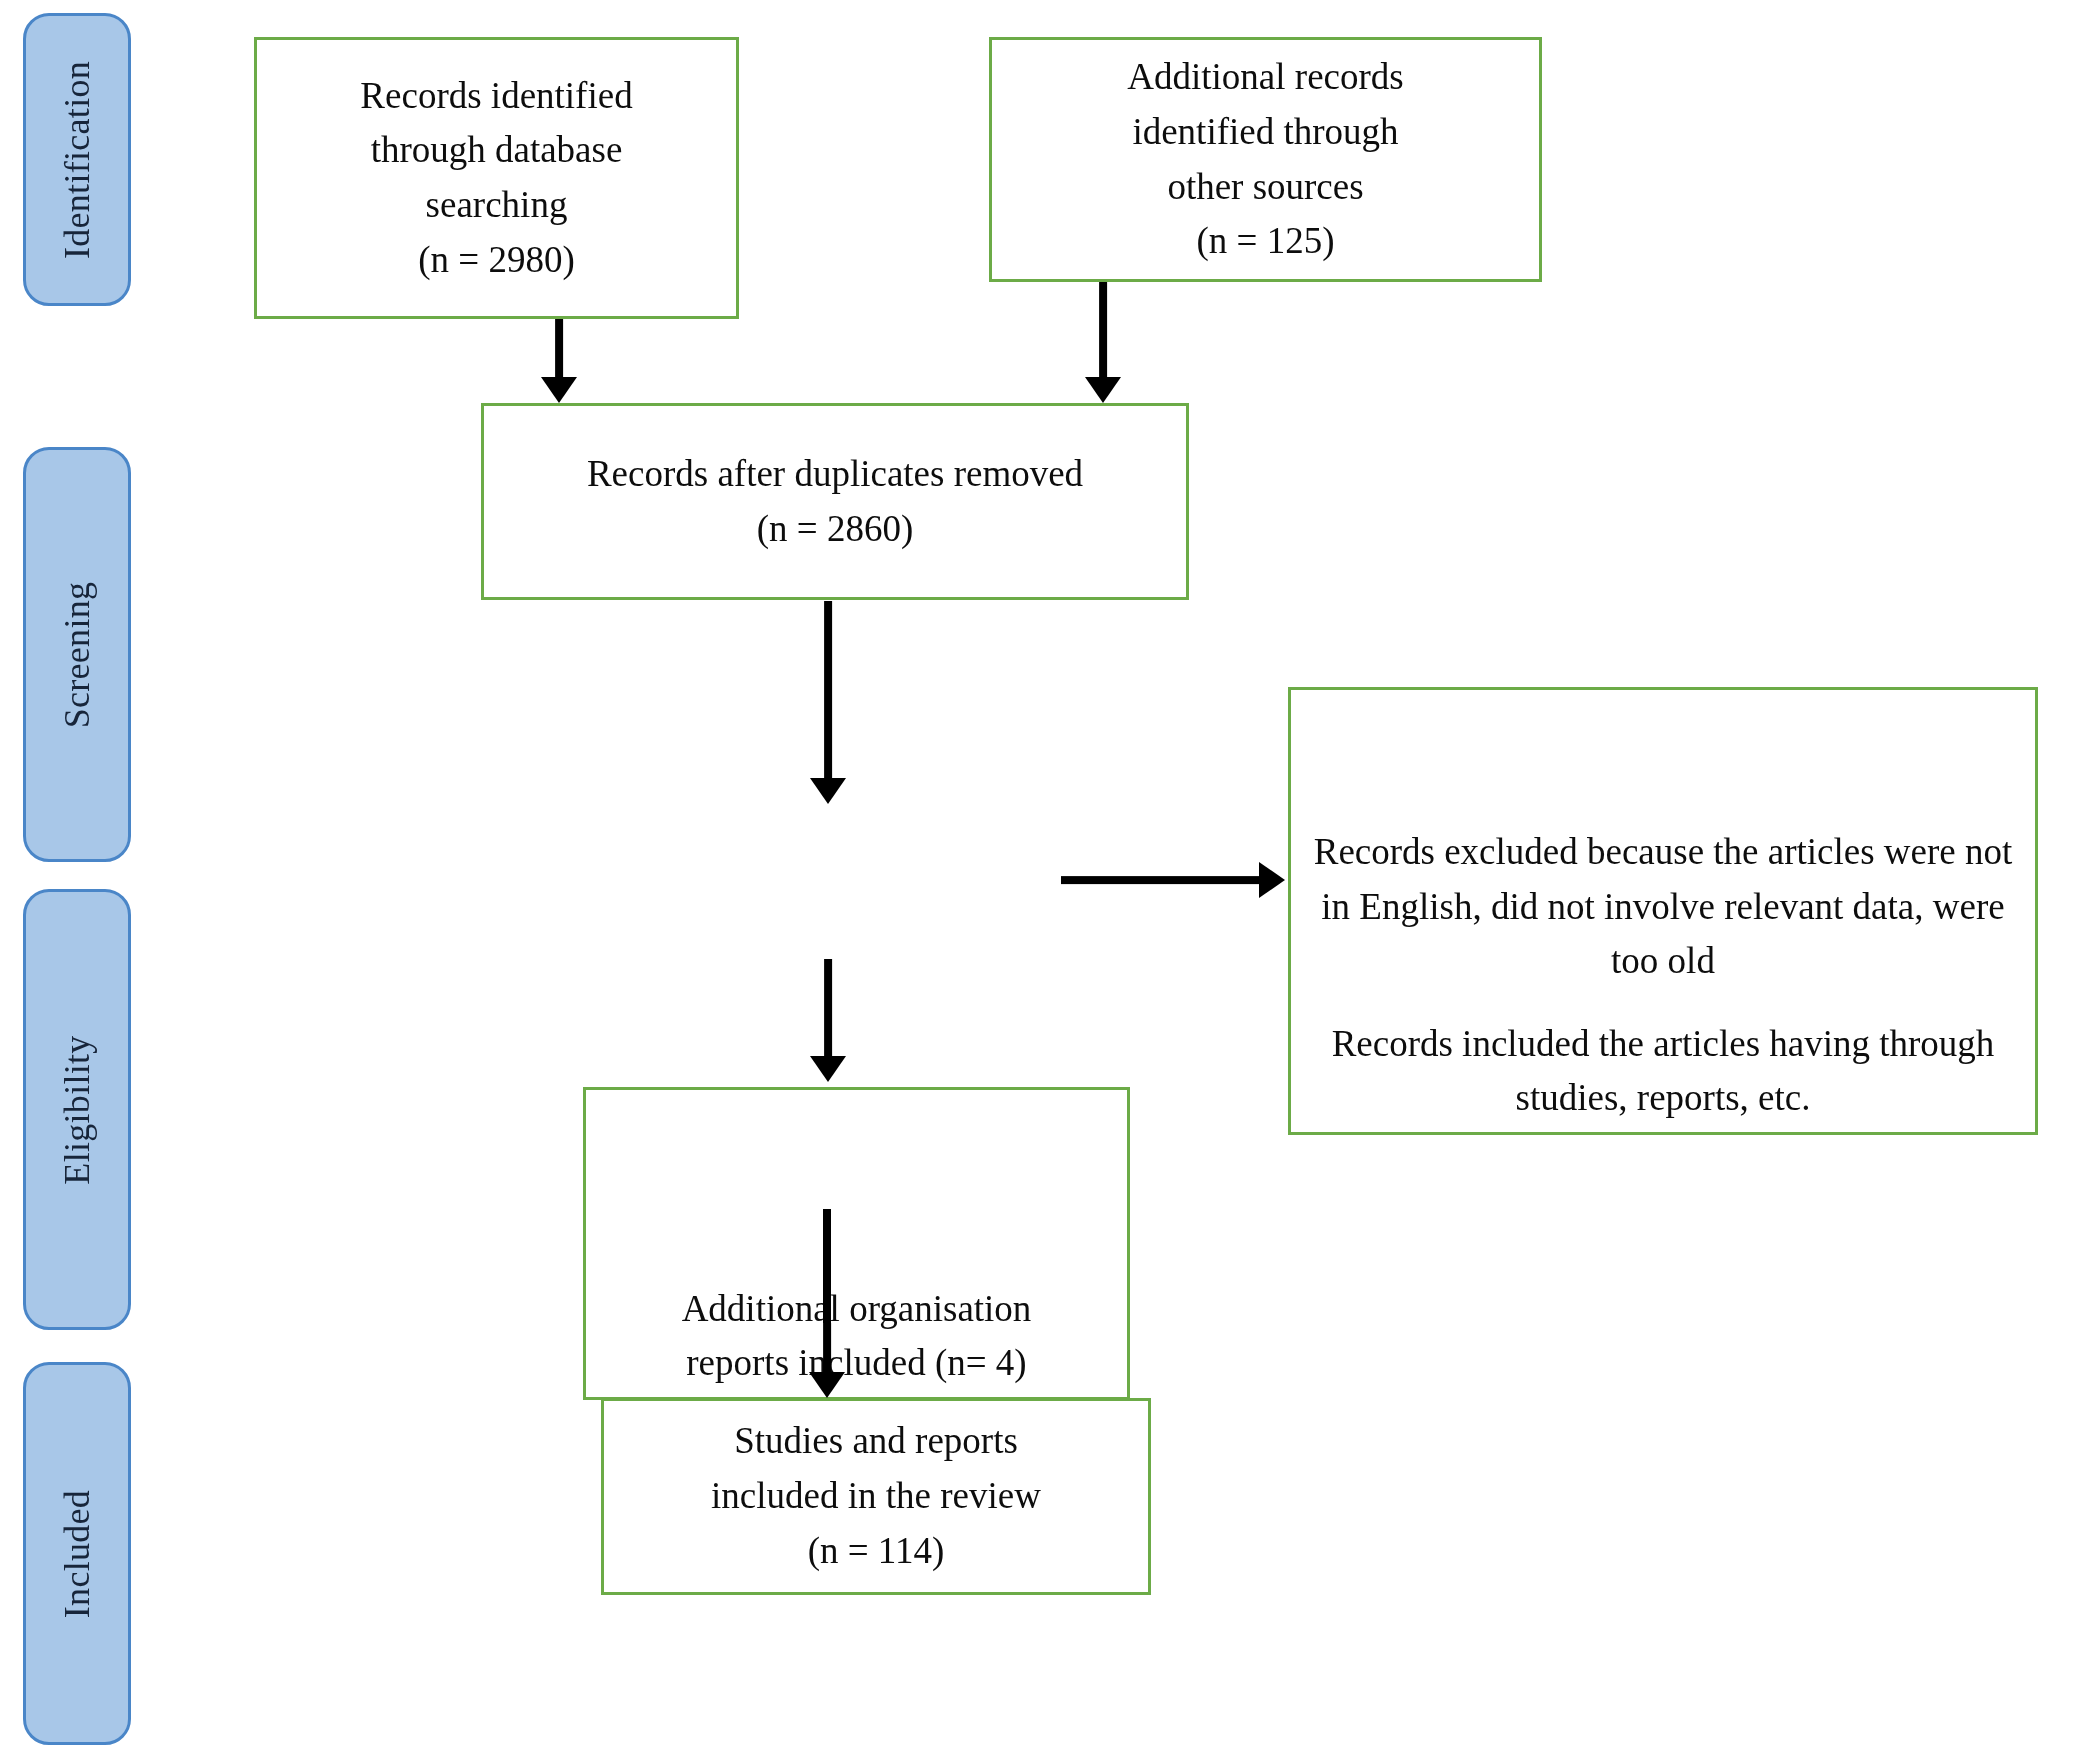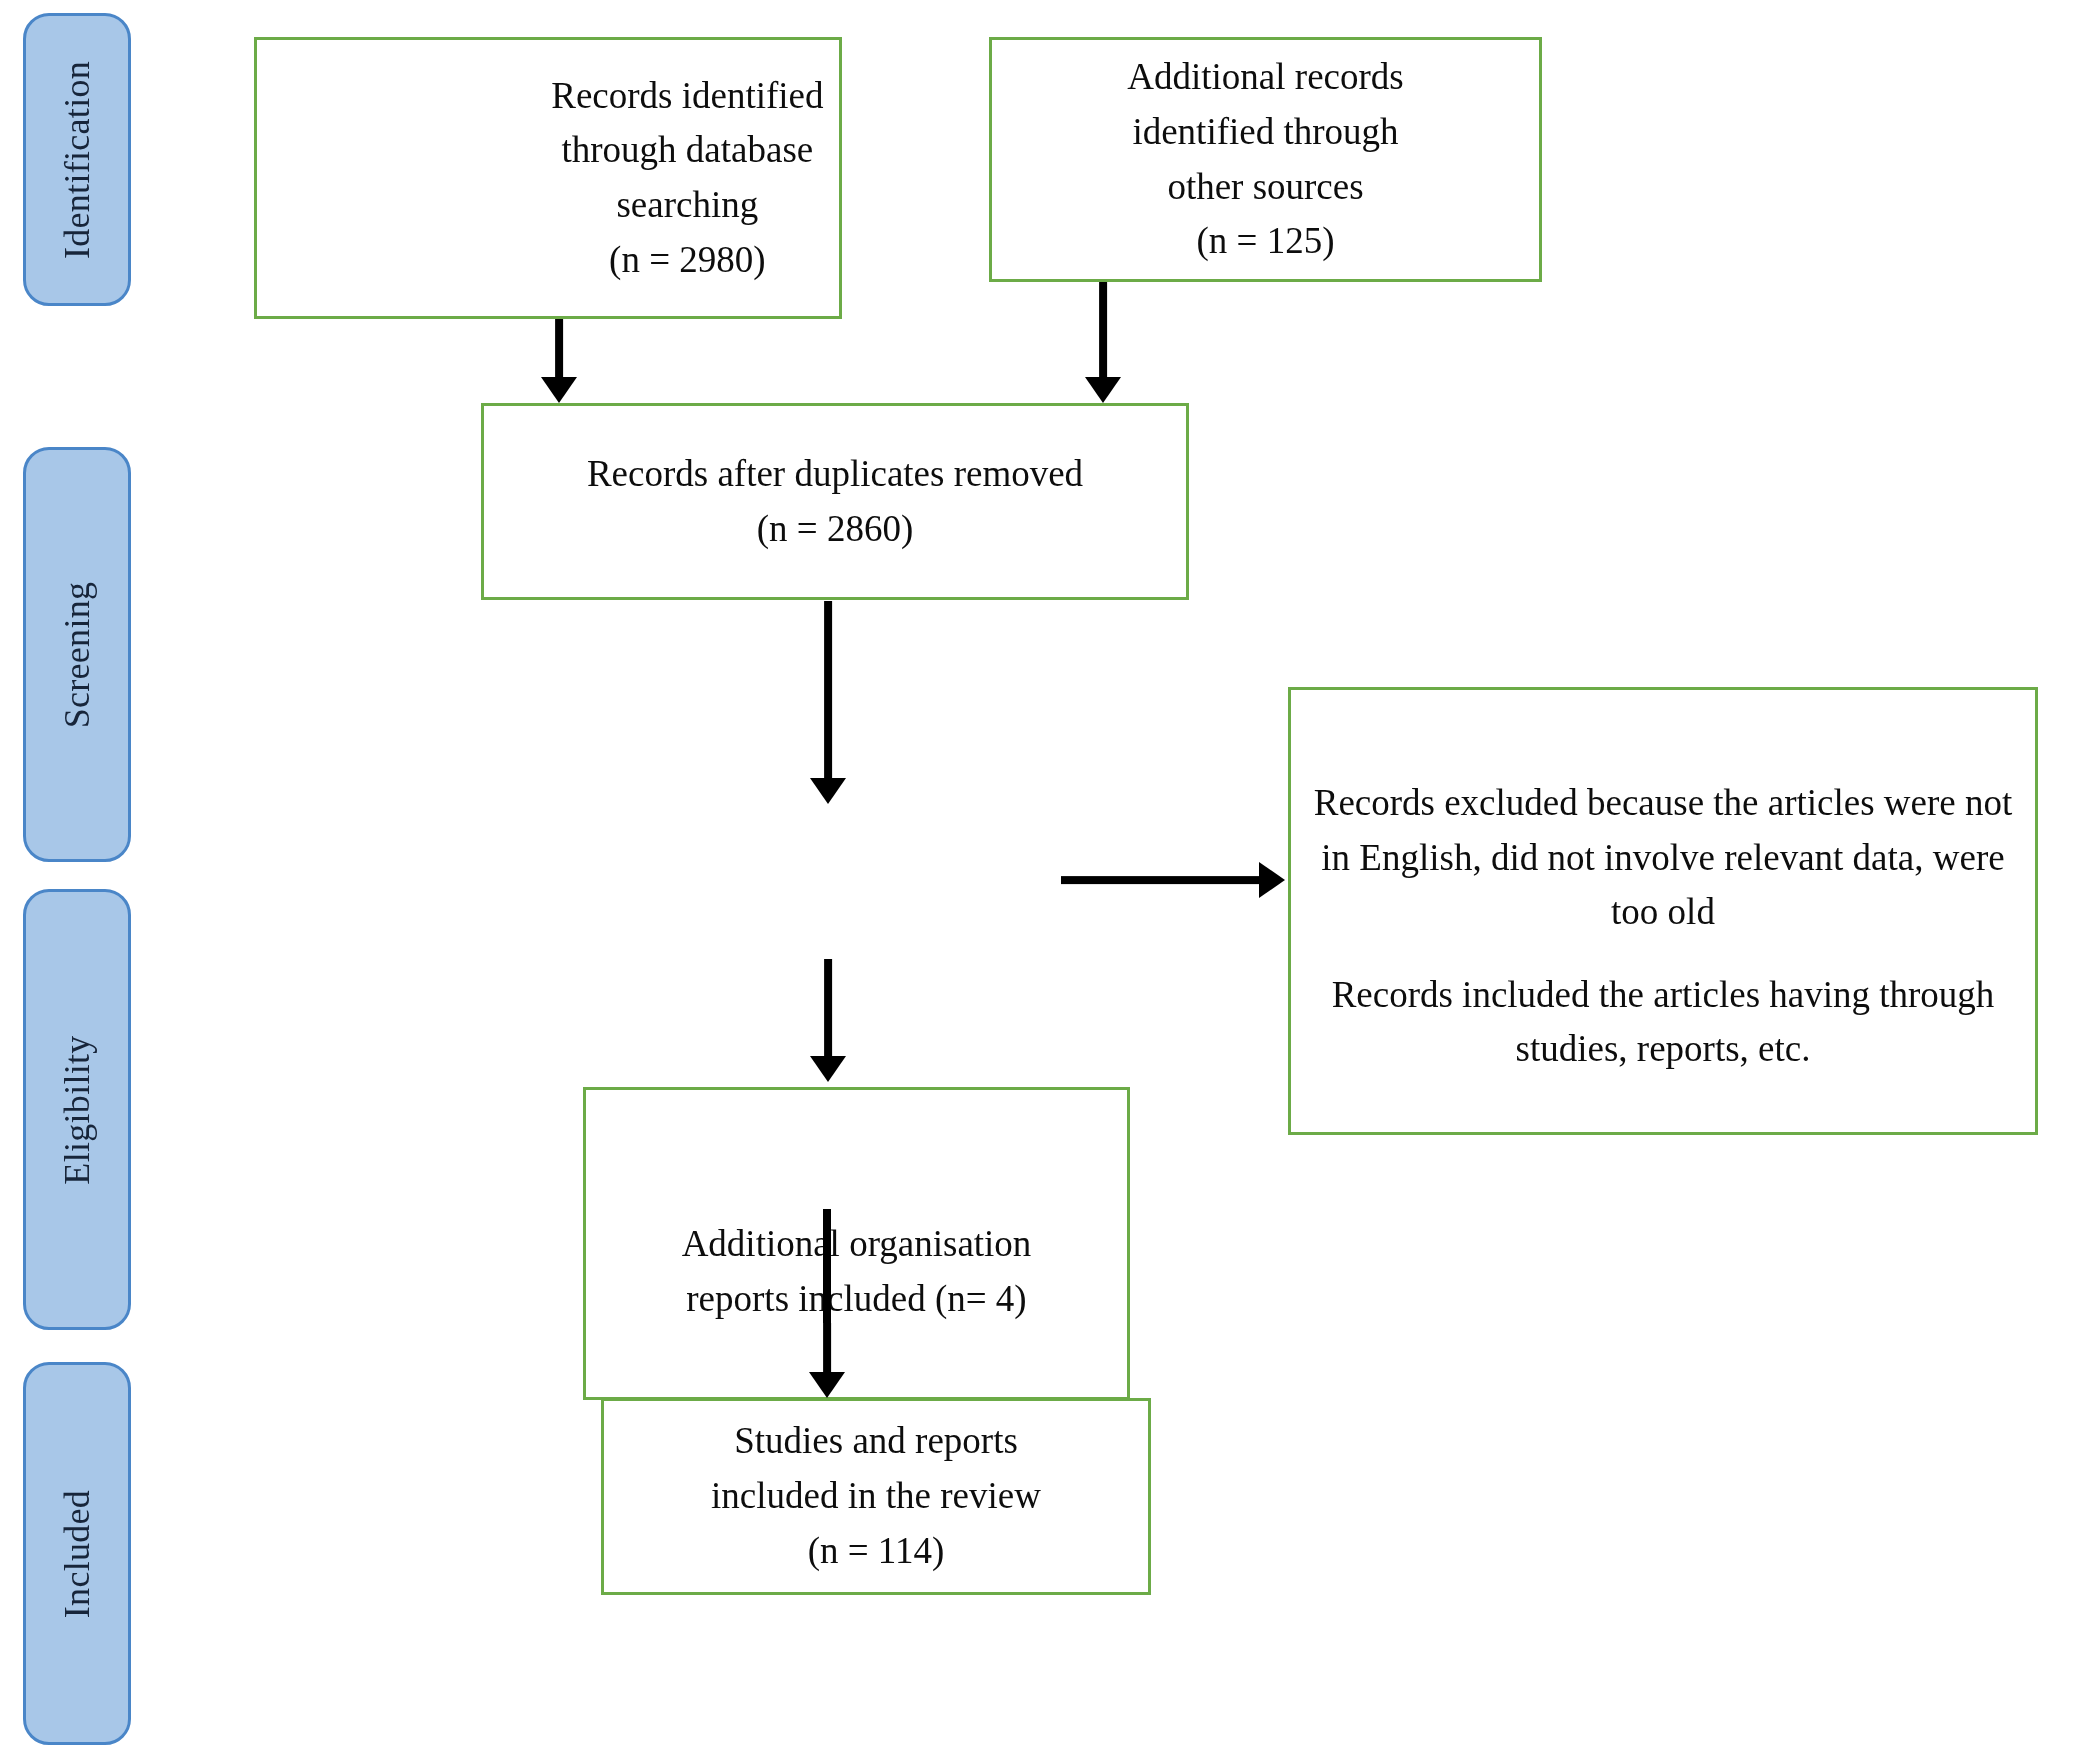--- a/index.html
+++ b/index.html
@@ -41,21 +41,21 @@
     position: absolute;
     box-sizing: border-box;
     background: #ffffff;
     border: 3.6px solid #6cab47;
     display: flex;
     align-items: center;
     justify-content: center;
     padding: 6px 15.5px;
   }
   .flow-box.align-top {
-    align-items: center;
+    align-items: flex-end;
   }
   .box-text {
     text-align: center;
     font-size: 37px;
     line-height: 1.48;
     color: #0d0d0d;
     white-space: pre-line;
     font-family: "Liberation Serif", "DejaVu Serif", serif;
   }
   .box-text.para {
@@ -137,21 +137,21 @@
   </div>
 
   <div class="stage-pill" style="left:23px; top:889px; width:108px; height:441px;">
     <span class="pill-text">Eligibility</span>
   </div>
 
   <div class="stage-pill" style="left:23px; top:1362px; width:108px; height:383px;">
     <span class="pill-text">Included</span>
   </div>
 
-  <div class="flow-box" style="left:254px; top:37px; width:588px; height:282px;justify-content:flex-end;">
+  <div class="flow-box" style="left:254px; top:37px; width:485px; height:282px;">
     <div class="box-text">Records identified
 through database
 searching
 (n = 2980)</div>
   </div>
 
   <div class="flow-box" style="left:989px; top:37px; width:553px; height:245px;">
     <div class="box-text">Additional records
 identified through
 other sources

